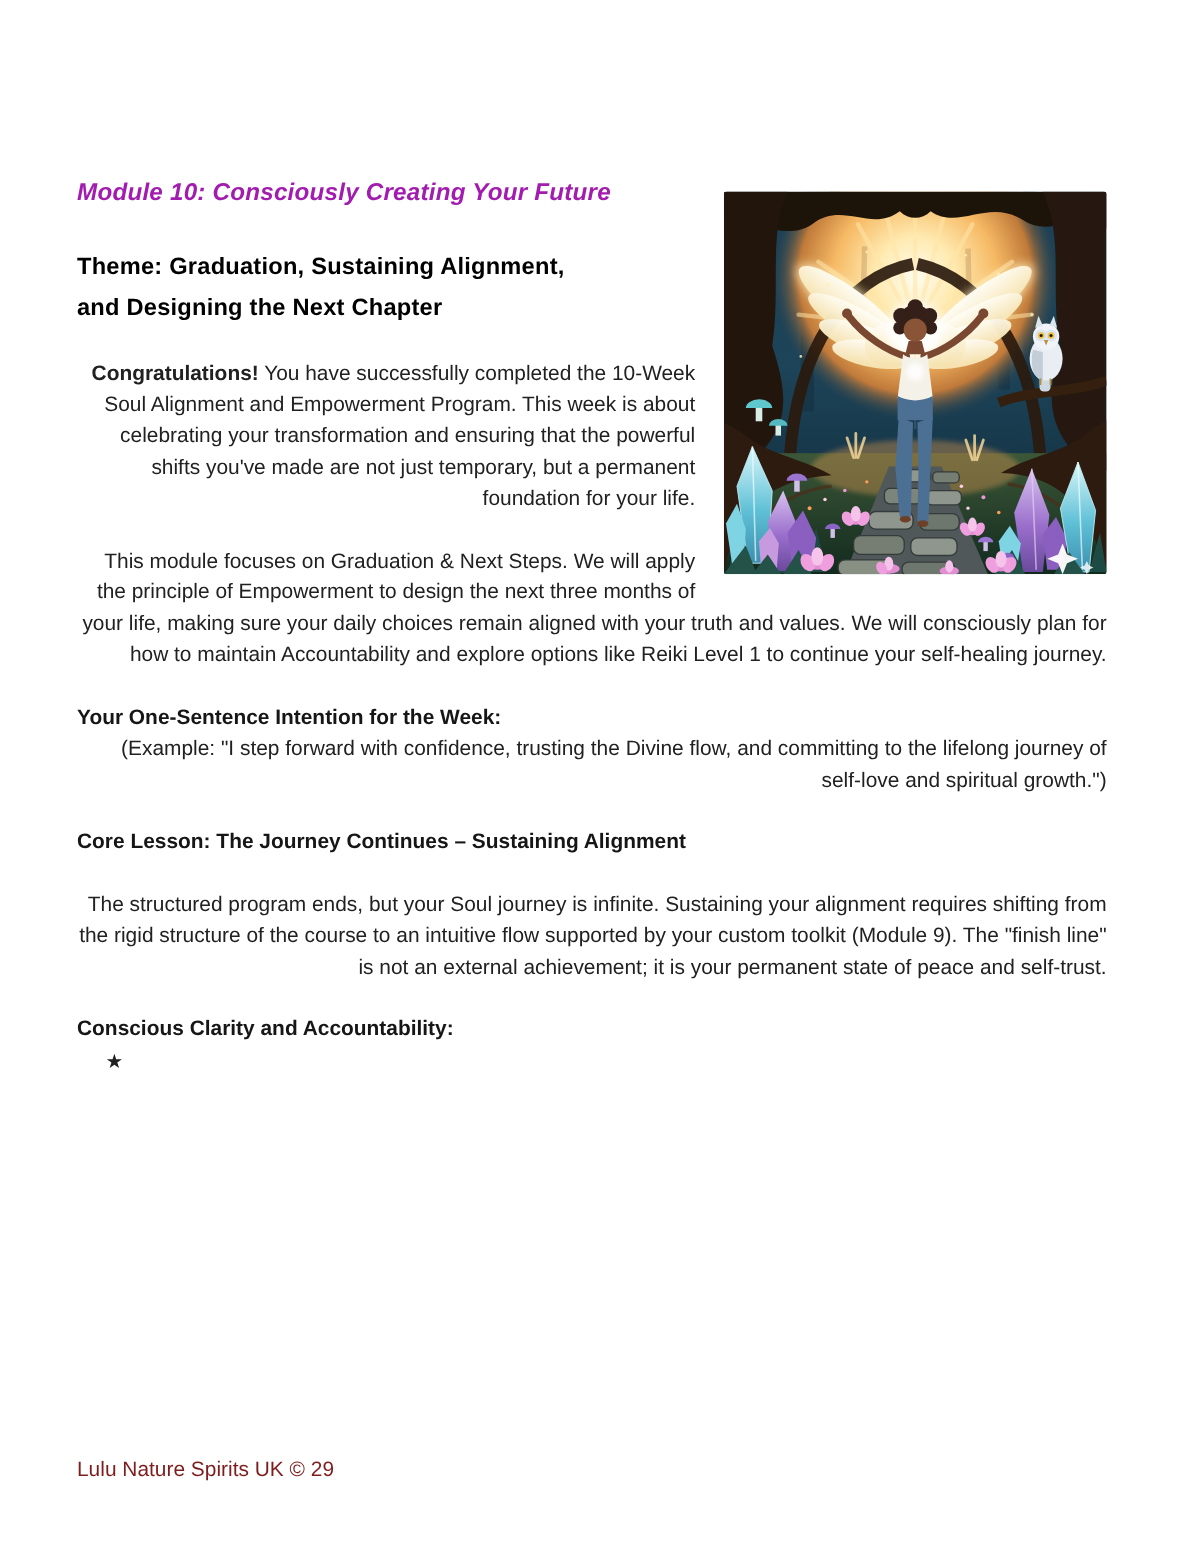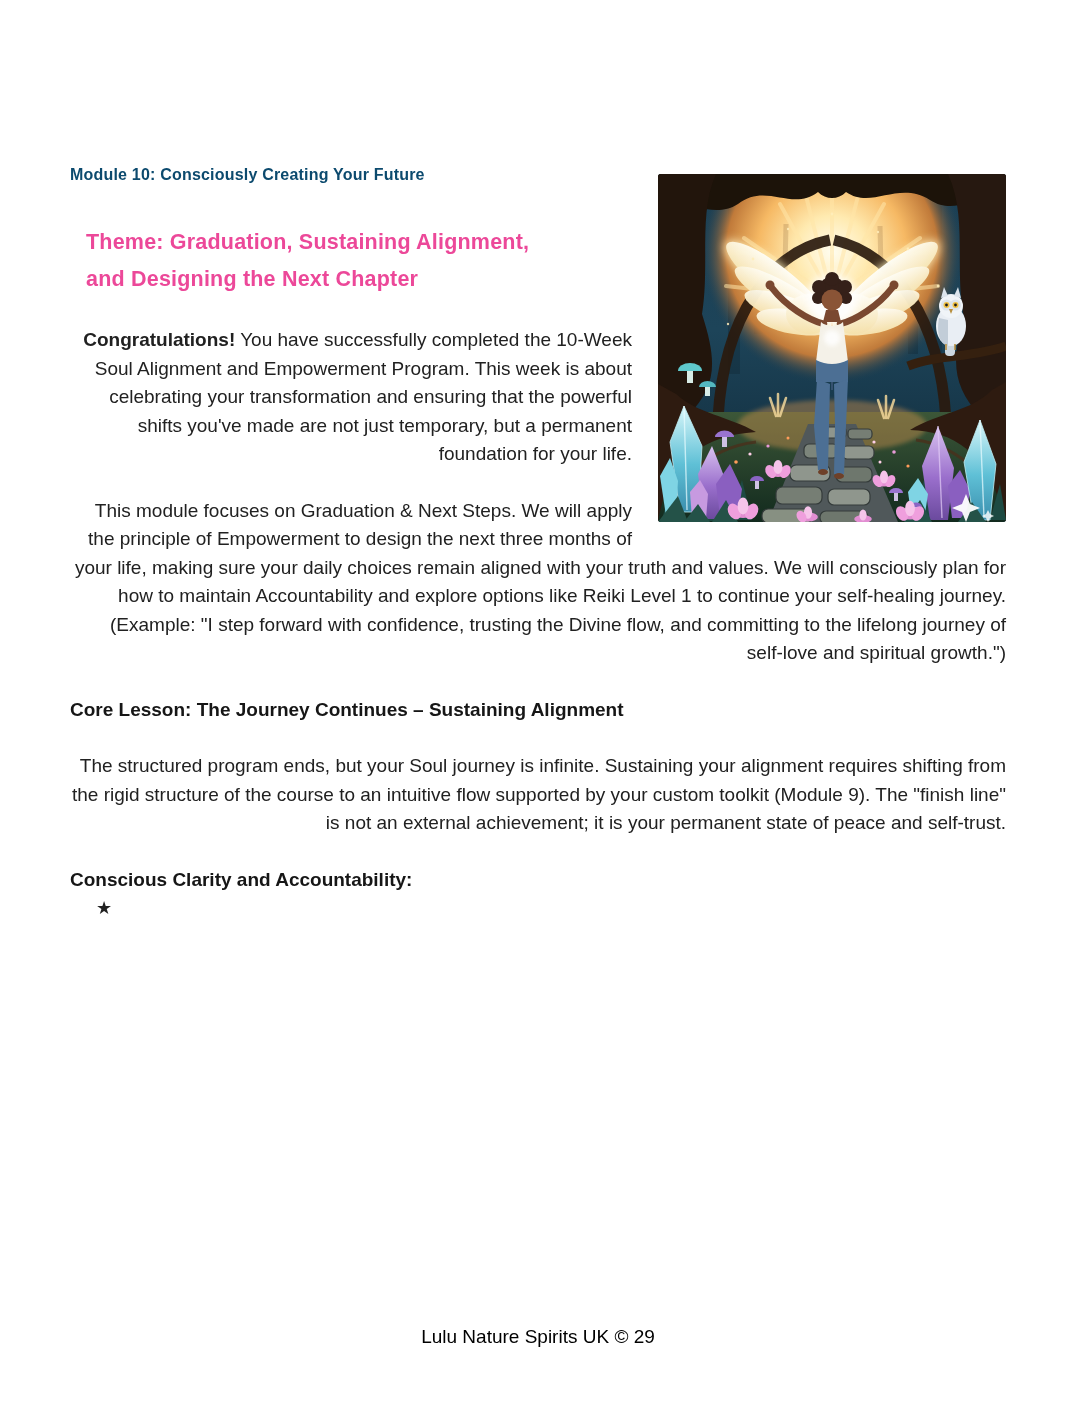--- a/index.html
+++ b/index.html
@@ -18,28 +18,28 @@
     float:right;
     width:348px; height:348px;
     margin:14px 0 16px 26px;
     border-radius:3px;
     overflow:hidden;
   }
   .illustration svg { display:block; width:348px; height:348px; }
 
   h1.title {
     margin:0;
-    font-size:16px; font-weight:700; line-height:30px;
-    color:#0c4a6e; letter-spacing:.2px;
+    font-size:22px; font-weight:700; line-height:30px;
+    color:#a21caf; letter-spacing:.2px;font-style:italic;
   }
   h2.theme {
-    margin:34px 16px 0;
+    margin:34px 0 0;
     max-width:470px;
     font-size:21.5px; font-weight:700; line-height:37px;
-    color:#ec4899; letter-spacing:.2px;
+    color:#000000; letter-spacing:.2px;
   }
   p.body {
     margin:28px 0 0;
     font-size:19px; line-height:28.5px;text-align:right;
   }
   p.no-gap { margin:0; }
   h3.subhead {
     margin:28px 0 0;
     font-size:19px; font-weight:700; line-height:28.5px;
     color:#161616;
@@ -51,22 +51,22 @@
     position:relative;
     padding-left:63px;
     font-size:19px; line-height:28.5px;
   }
   ul.bullets .marker {
     position:absolute; left:26px; top:0;
     font-size:18px;
   }
   footer.page-footer {
     position:absolute; left:70px; right:70px; top:1326px;
-    text-align:center;
-    font-size:19px; color:#000000;
+    text-align:left;
+    font-size:19px; color:#7f1d1d;
   }
 </style>
 </head>
 <body>
 
 <div class="page">
   <main class="content">
 
     <figure class="illustration">
       <svg viewBox="0 0 348 348" xmlns="http://www.w3.org/2000/svg">
@@ -360,20 +360,21 @@
 
     <h1 class="title">Module 10: Consciously Creating Your Future</h1>
 
     <h2 class="theme">Theme: Graduation, Sustaining Alignment, and Designing the Next Chapter</h2>
 
     <p class="body"><strong>Congratulations!</strong><span> You have successfully completed the 10-Week Soul Alignment and Empowerment Program. This week is about celebrating your transformation and ensuring that the powerful shifts you've made are not just temporary, but a permanent foundation for your life.</span></p>
 
     <p class="body">This module focuses on Graduation &amp; Next Steps. We will apply the principle of Empowerment to design the next three months of your life, making sure your daily choices remain aligned with your truth and values. We will consciously plan for how to maintain Accountability and explore options like Reiki Level 1 to continue your self-healing journey.</p>
 
 
+    <h3 class="subhead">Your One-Sentence Intention for the Week:</h3>
     <p class="body no-gap">(Example: "I step forward with confidence, trusting the Divine flow, and committing to the lifelong journey of self-love and spiritual growth.")</p>
 
     <h3 class="subhead">Core Lesson: The Journey Continues – Sustaining Alignment</h3>
 
     <p class="body">The structured program ends, but your Soul journey is infinite. Sustaining your alignment requires shifting from the rigid structure of the course to an intuitive flow supported by your custom toolkit (Module 9). The "finish line" is not an external achievement; it is your permanent state of peace and self-trust.</p>
 
     <h3 class="subhead">Conscious Clarity and Accountability:</h3>
 
     <ul class="bullets">
       <li>

